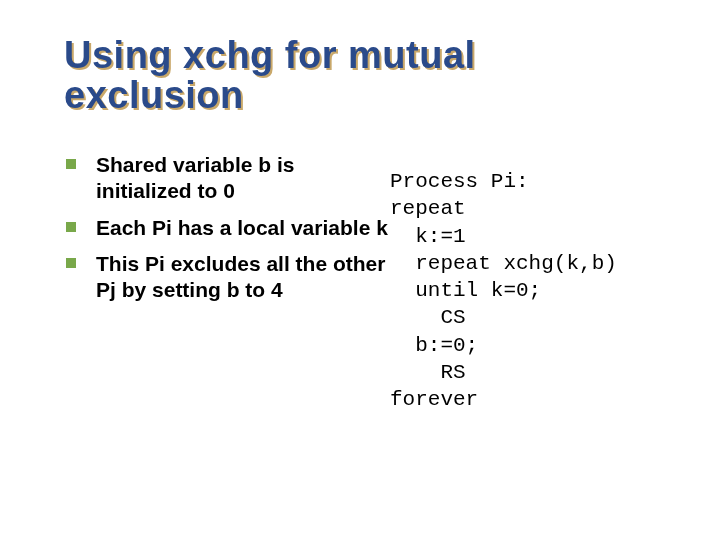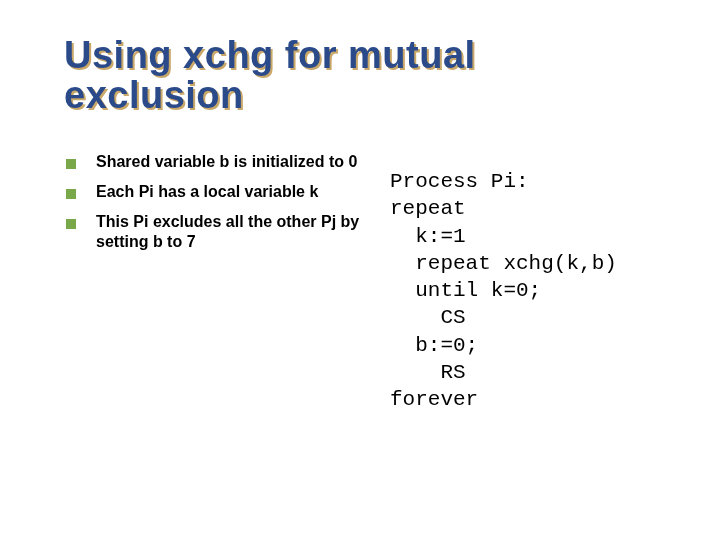--- a/index.html
+++ b/index.html
@@ -61,21 +61,21 @@
   }
   ul.bullets {
     list-style: none;
     margin: 0;
     padding: 0;
   }
   ul.bullets li {
     position: relative;
     padding-left: 36px;
     margin-bottom: 10px;
-    font-size: 16px;
+    font-size: 21px;
     font-weight: bold;
     color: #000;
     line-height: 1.25;
   }
   ul.bullets li .bmark {
     position: absolute;
     left: 6px;
     top: 7px;
     width: 10px;
     height: 10px;
@@ -115,21 +115,21 @@
         <li>
           <span class="bmark"></span>
           <span>Shared variable b is initialized to 0</span>
         </li>
         <li>
           <span class="bmark"></span>
           <span>Each Pi has a local variable k</span>
         </li>
         <li>
           <span class="bmark"></span>
-          <span>This Pi excludes all the other Pj by setting b to 7</span>
+          <span>This Pi excludes all the other Pj by setting b to 4</span>
         </li>
       </ul>
     </div>
     <div class="right-col">
       <div class="code">Process Pi:
 repeat
   k:=1
   repeat xchg(k,b)
   until k=0;
     CS

